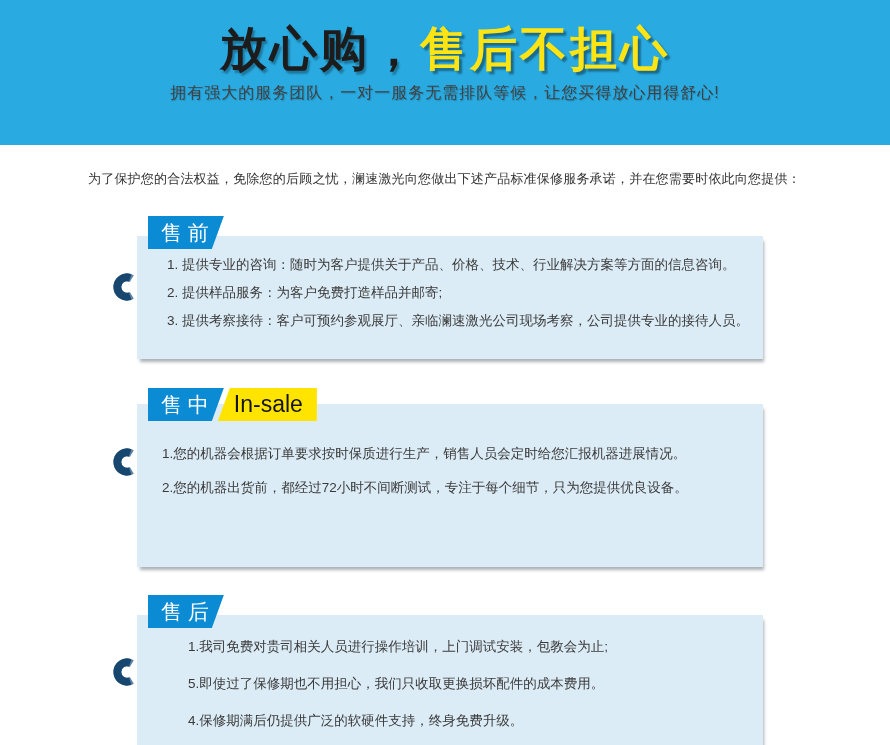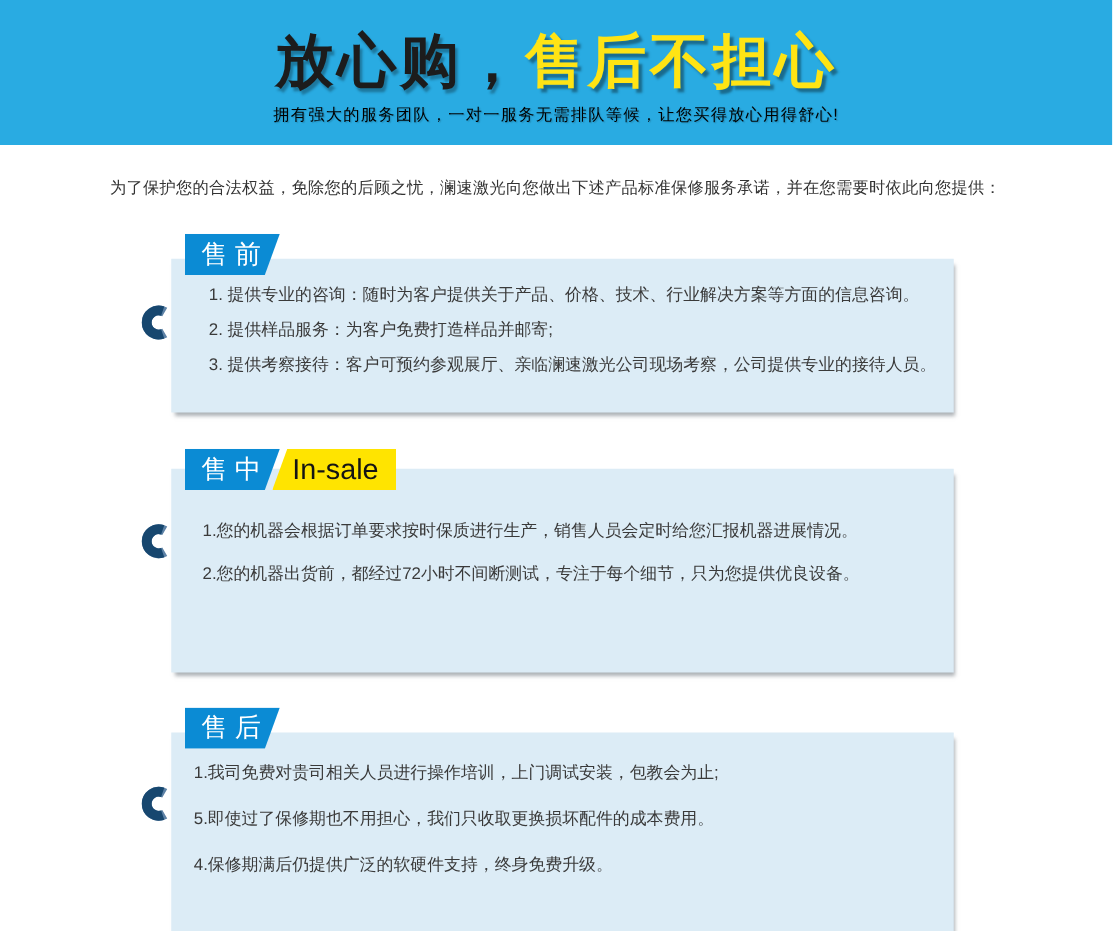--- a/index.html
+++ b/index.html
@@ -5,21 +5,21 @@
   html,body{margin:0;padding:0;background:#fff;}
   .page{
     position:relative;
     width:890px;height:745px;
     overflow:hidden;
     background:#fff;
     font-family:"Liberation Sans","DejaVu Sans",sans-serif;
   }
   
   .banner{
-    width:890px;height:116px;
+    width:890px;height:145px;
     background:var(--banner-bg,#29abe2);
     text-align:center;
     box-sizing:border-box;
     padding-top:20px;
   }
   .banner-title{
     font-size:47px;
     font-weight:bold;
     line-height:58px;
     letter-spacing:3px;
@@ -28,22 +28,22 @@
   .t-black{
     color:var(--title-black,#1c1c1c);
     text-shadow:2px 3px 2px rgba(0,0,0,0.30);
   }
   .t-yellow{
     color:var(--title-yellow,#ffe414);
     text-shadow:3px 3px 2px rgba(0,0,0,0.38);
   }
   .banner-subtitle{
     margin-top:5px;
-    color:#000000;
-    font-size:13px;
+    color:#404040;
+    font-size:16px;
     letter-spacing:1px;
     text-shadow:1px 1px 1px rgba(0,0,0,0.18);
   }
   
   .intro{
     margin:25px 0 0 88px;
     font-size:13px;
     color:#333333;
     letter-spacing:0.2px;
   }
@@ -100,21 +100,21 @@
     margin-top:-17px;
     height:163px;
     padding:33px 8px 0 25px;
   }
   .box2 p{line-height:34px;}
   .box3{
     margin-top:-13px;
     height:160px;
     padding:20px 8px 0 18px;
   }
-  .box3 p{line-height:24px;margin-bottom:13px;}
+  .box3 p{line-height:24px;margin-bottom:13px;margin-left:33px;}
   
   .c-icon{
     position:absolute;
     left:-24px;
     width:28px;height:30px;
   }
   .box1 .c-icon{top:36px;}
   .box2 .c-icon{top:43px;}
   .box3 .c-icon{top:42px;}
 </style>

